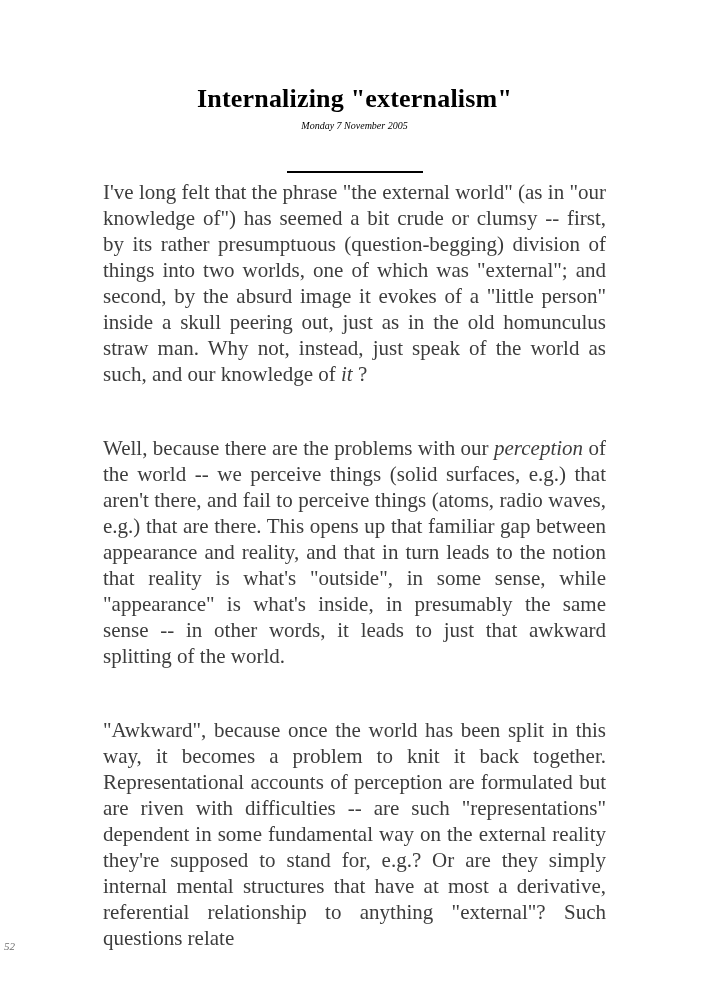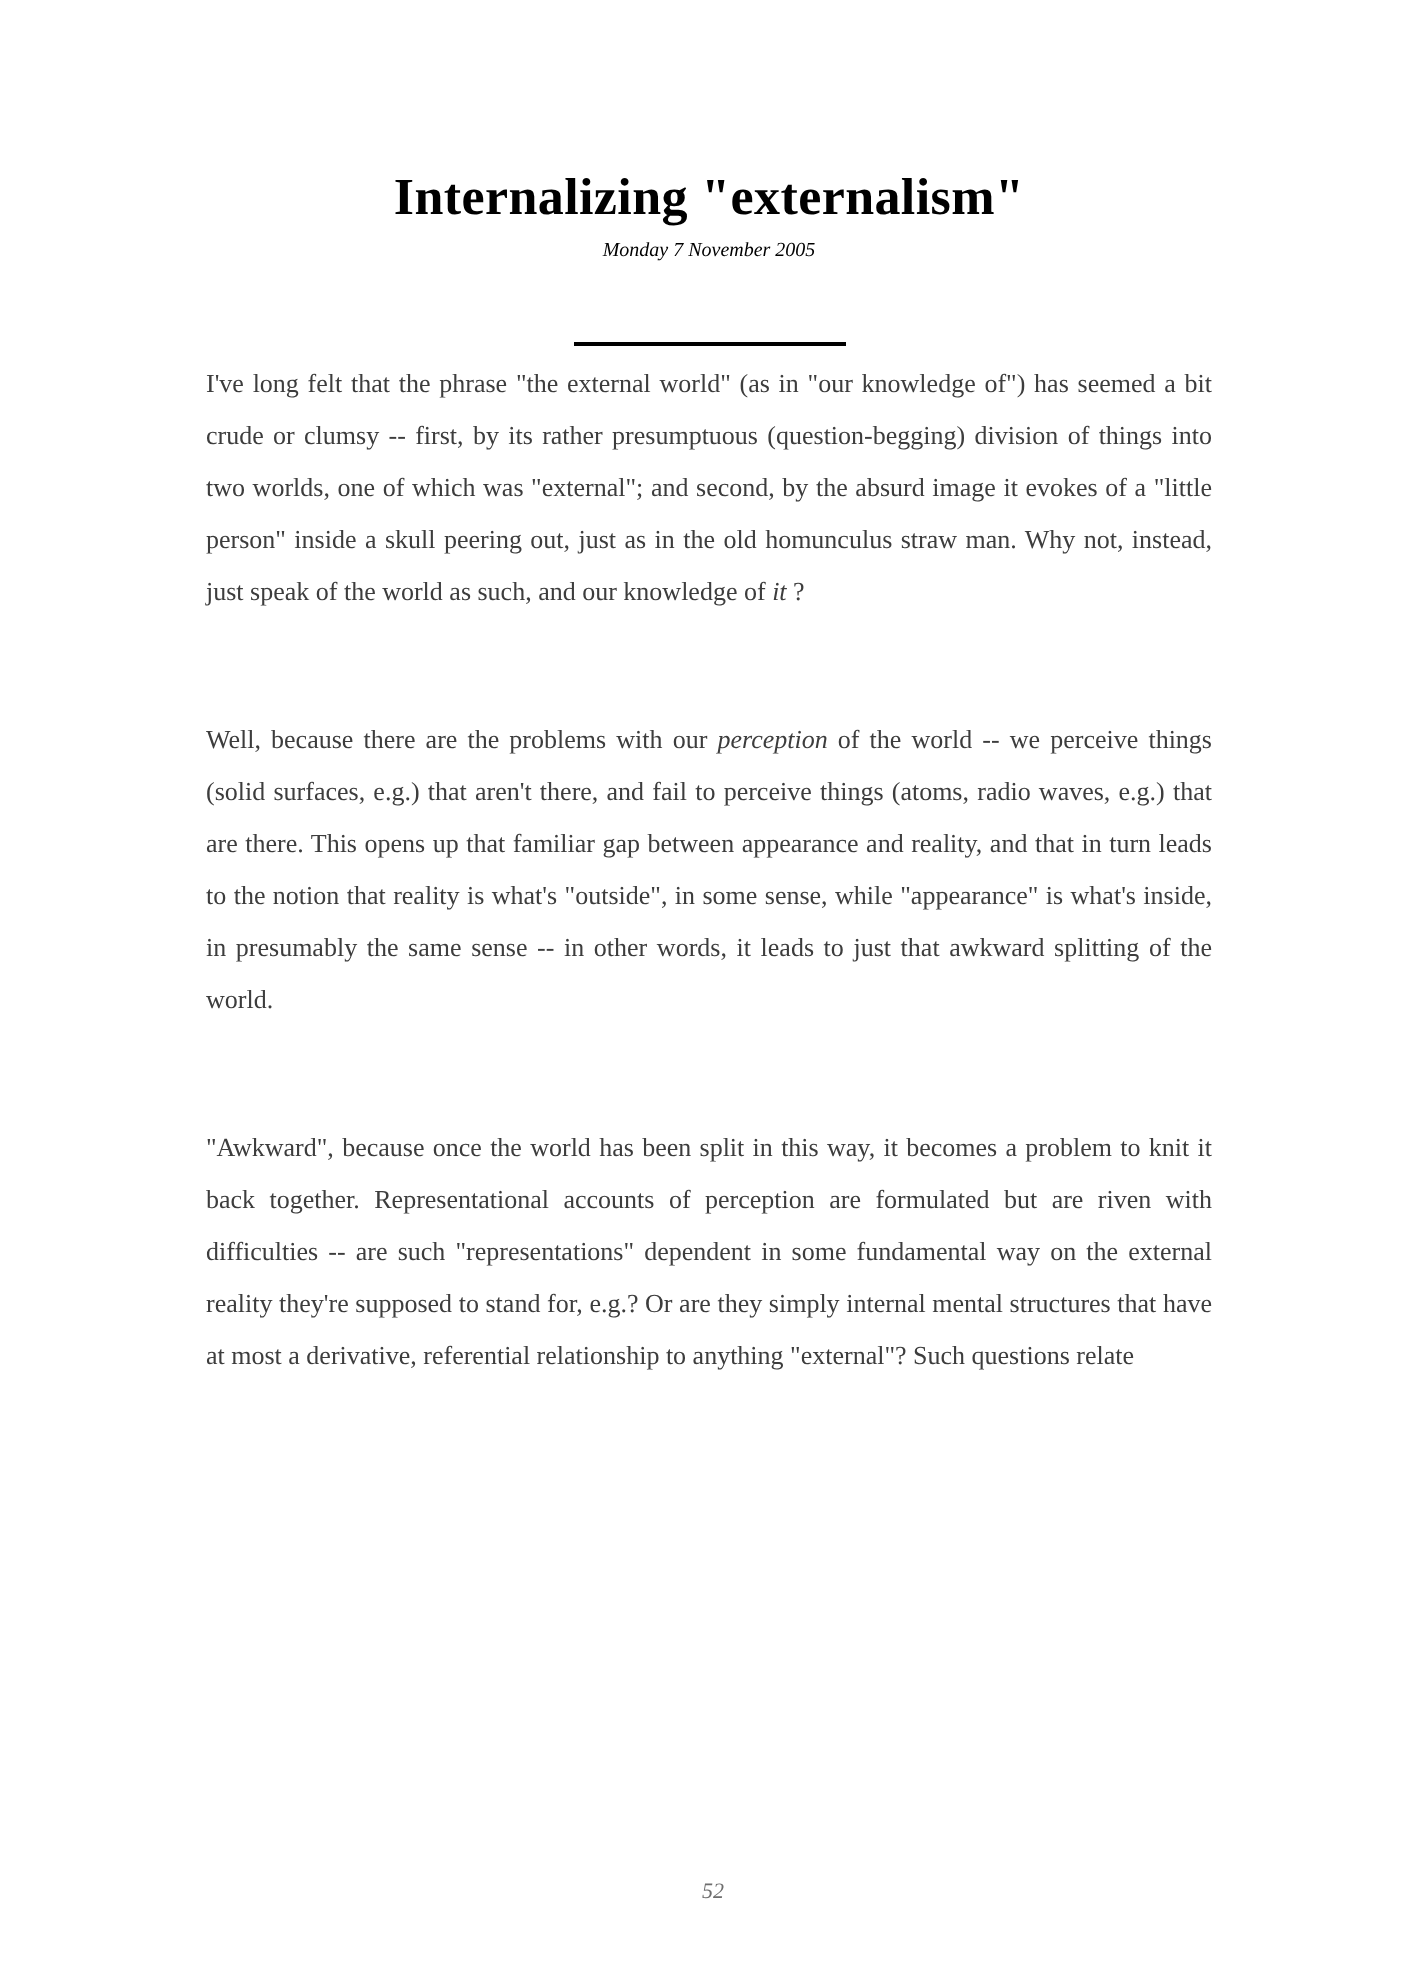--- a/index.html
+++ b/index.html
@@ -41,37 +41,36 @@
     border: none;
     border-top: 2px solid var(--rule, #000000);
     margin: 37px auto 0 auto;
   }
   .doc-body {
     width: 503px;
     margin: 6px auto 0 auto;
   }
   .doc-paragraph {
     margin: 0 0 48px 0;
-    font-size: 13px;
+    font-size: 21px;
     line-height: 26px;
     text-align: justify;
     color: var(--body-text, #3d3d3d);
   }
   .doc-paragraph:last-child {
     margin-bottom: 0;
   }
   .italic {
     font-style: italic;
   }
   .doc-footer {
     position: absolute;
     left: 4px;
     right: 0;
     top: 936px;
-    text-align: center;
     font-style: italic;
   }
   .page-number {
     font-size: 11px;
     color: var(--page-number-text, #6e6e6e);
   }
 </style>
 </head>
 <body>
 

